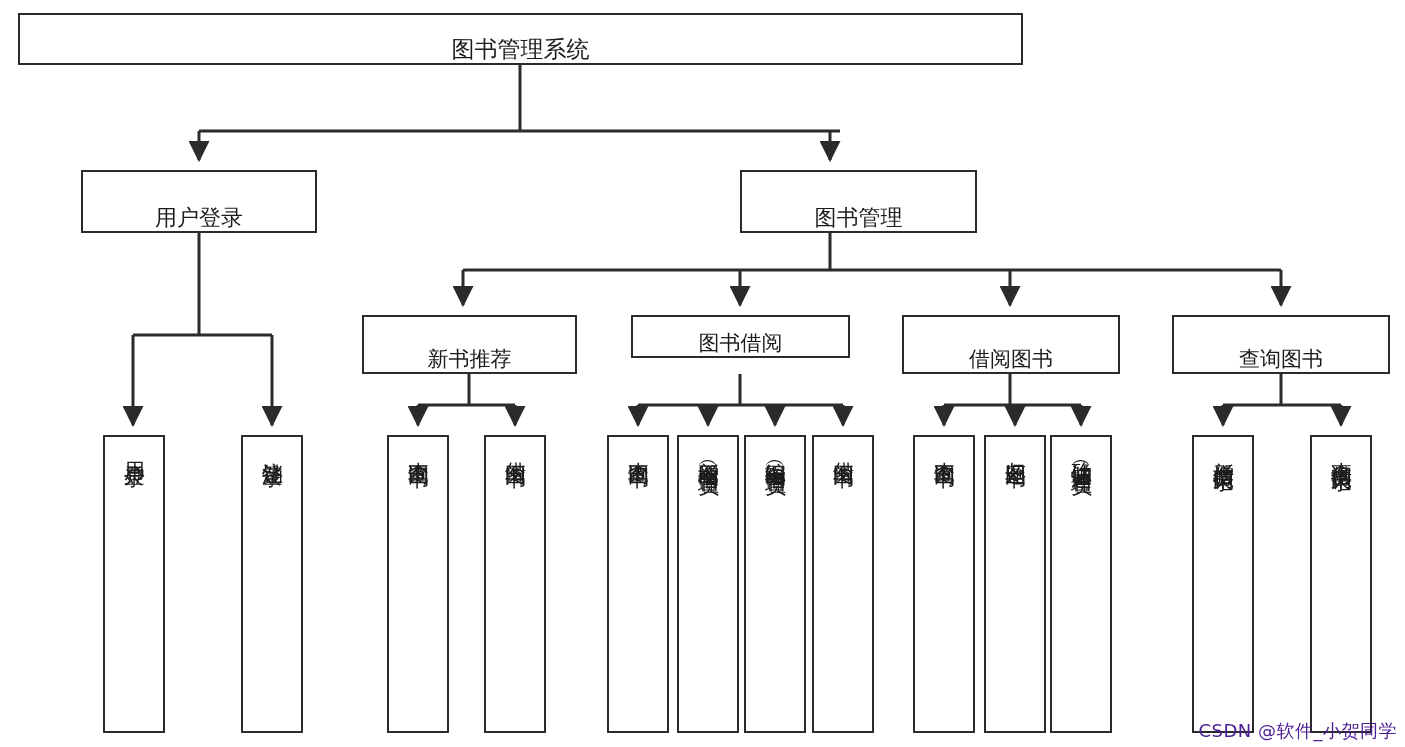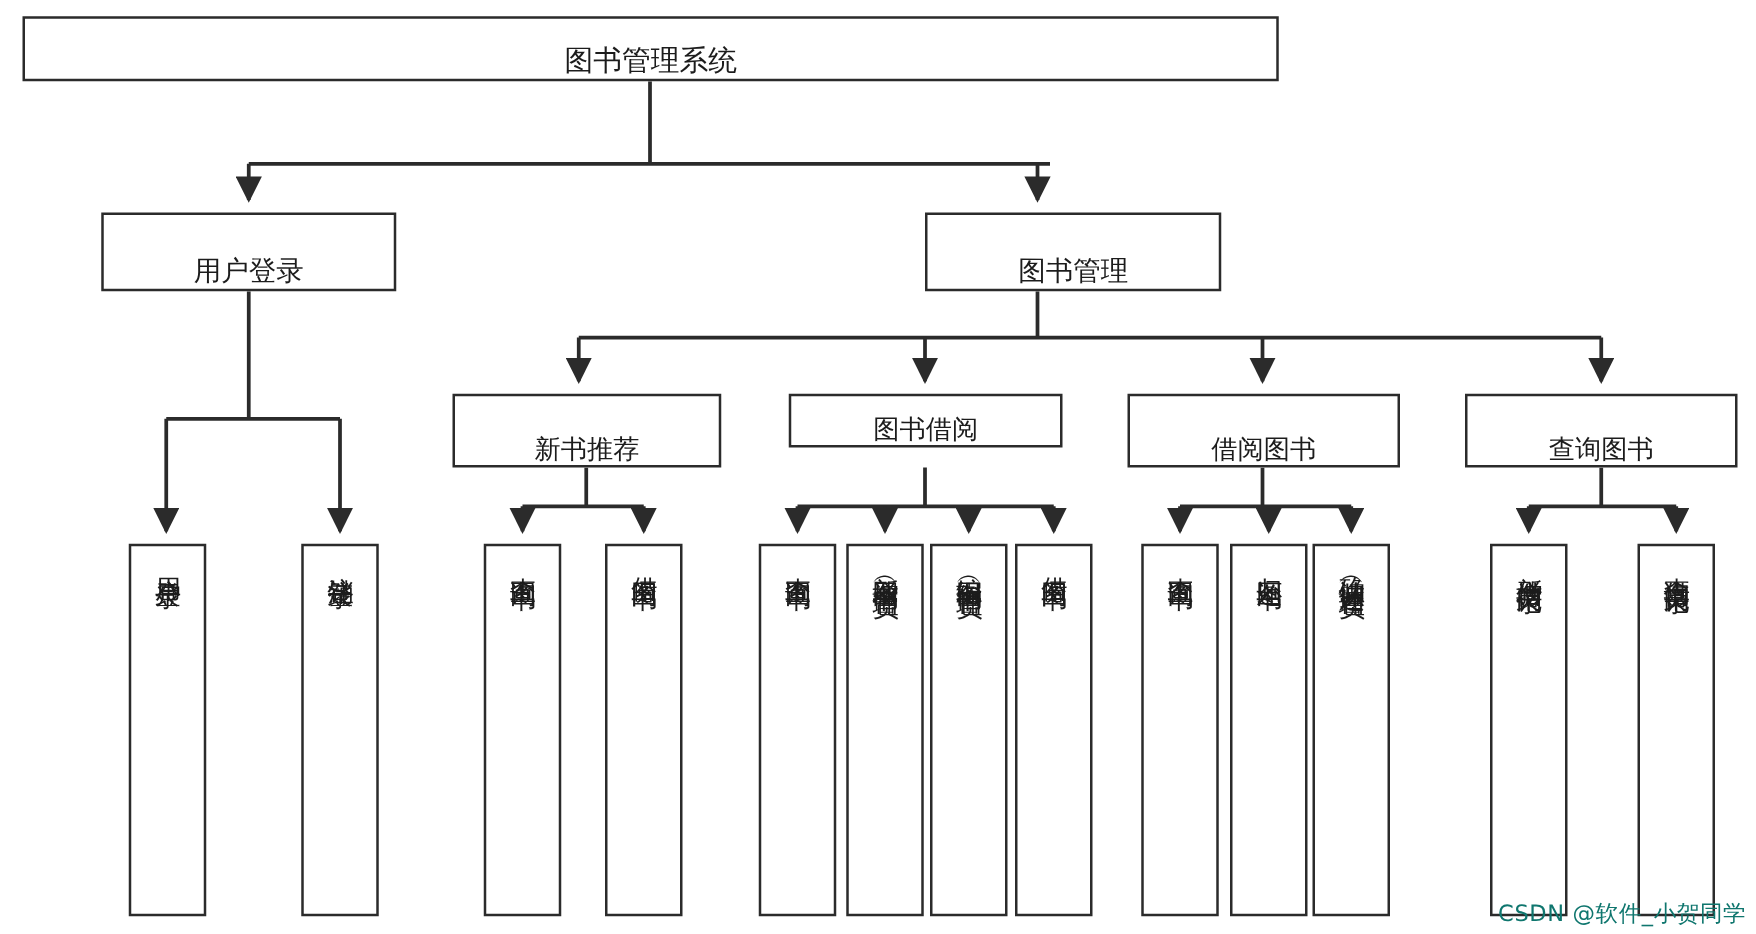--- a/index.html
+++ b/index.html
@@ -56,21 +56,21 @@
     letter-spacing: 2px;
     line-height: 1;
     white-space: normal;
     max-height: 280px;
   }
   #watermark {
     position: absolute;
     right: 8px;
     bottom: 4px;
     font-size: 18px;
-    color: #0f766e;
+    color: #4c1d95;
     letter-spacing: 0.5px;
     z-index: 3;
     white-space: nowrap;
   }
 </style>
 </head>
 <body>
 
 <div id="diagram-root">
 

